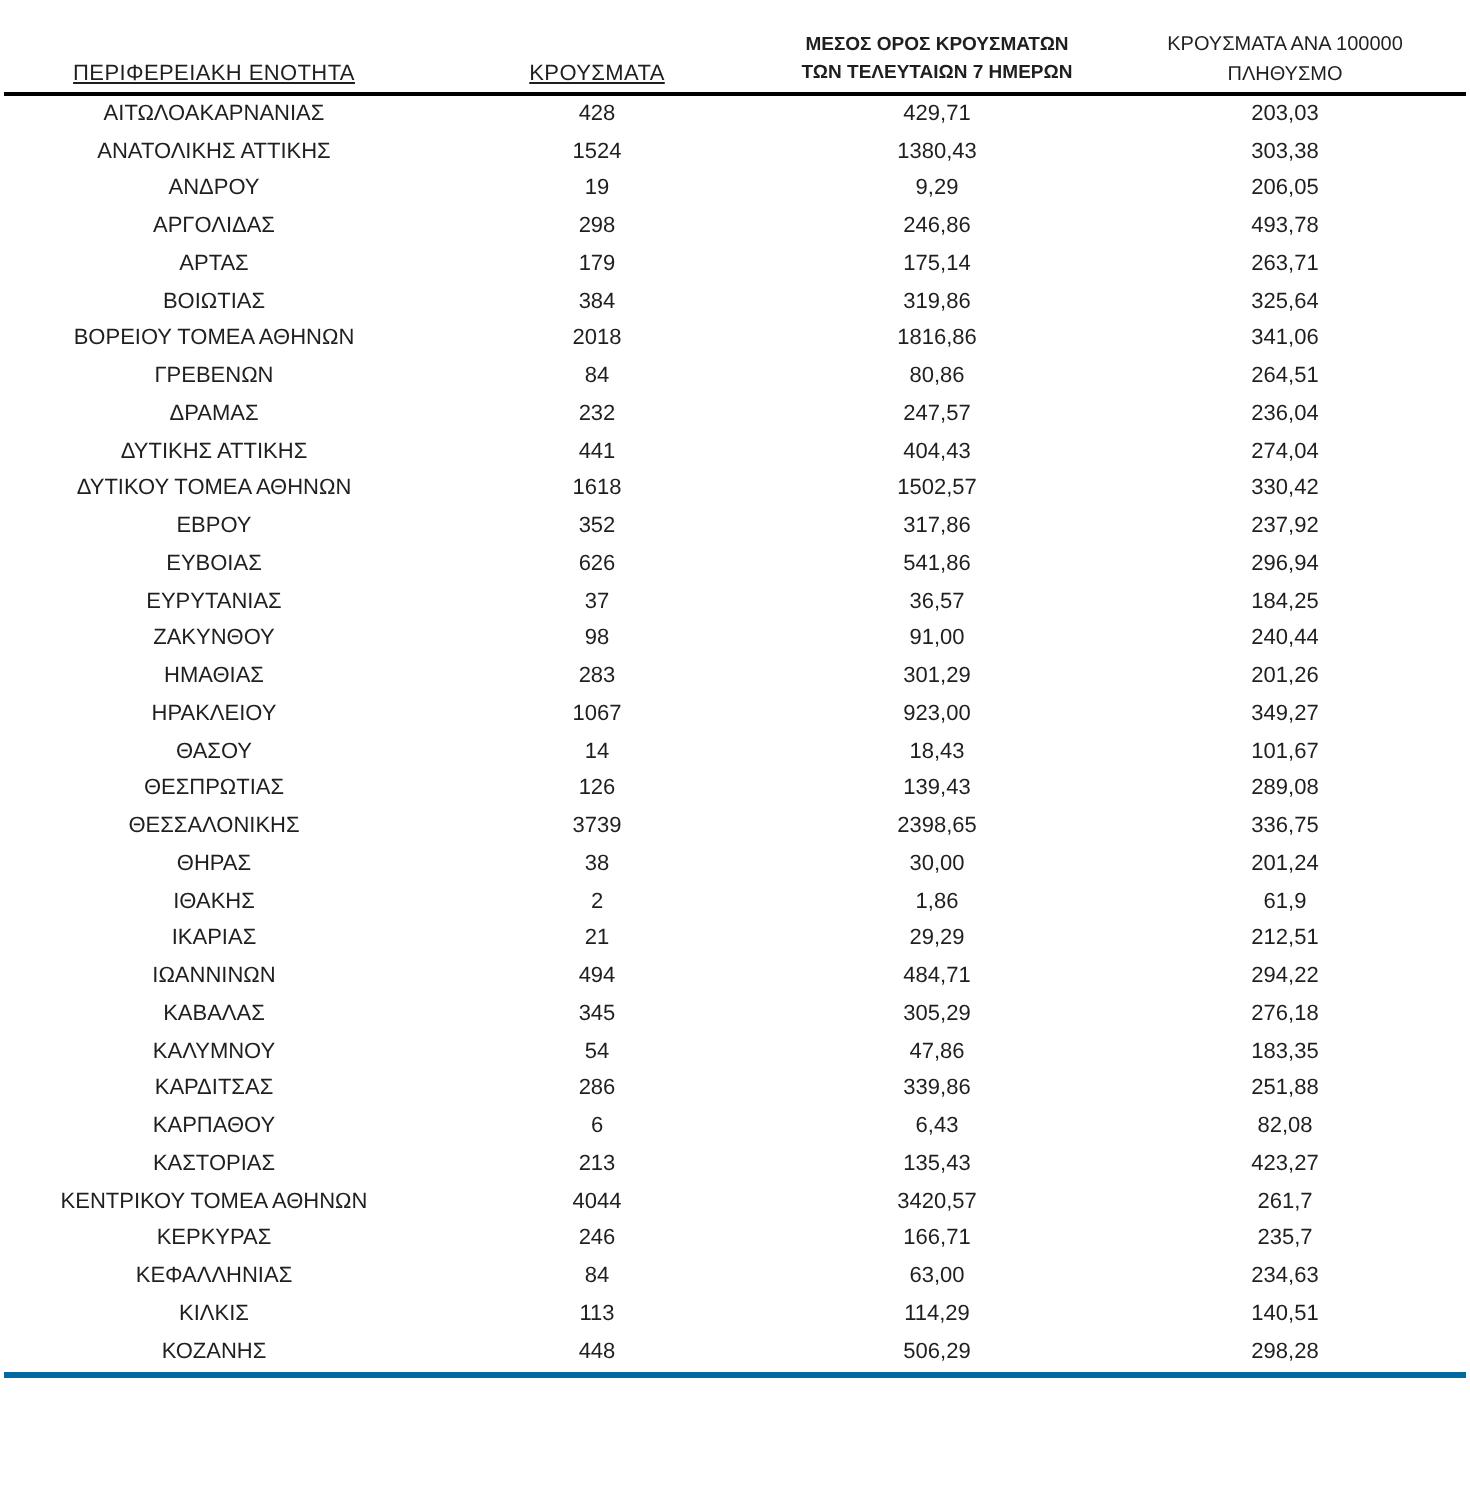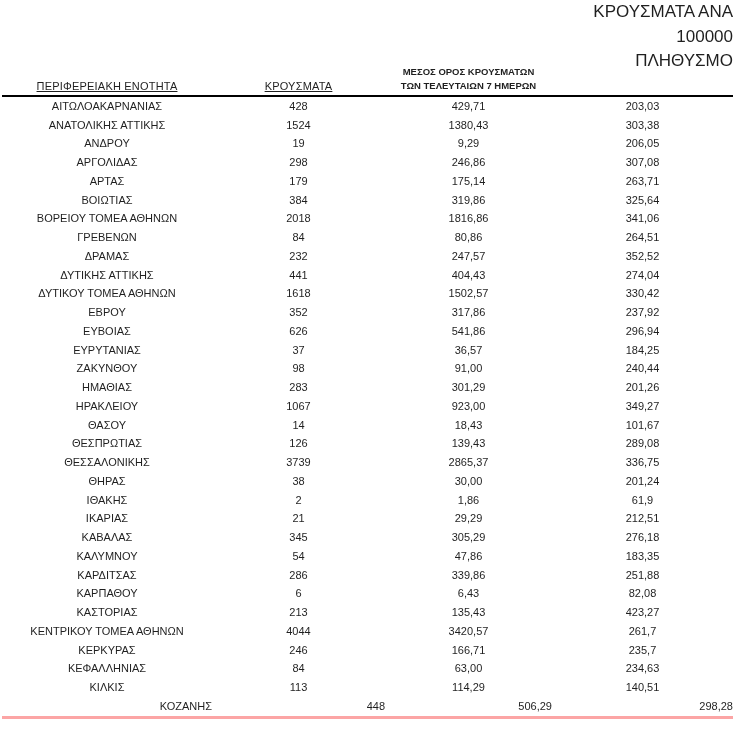--- a/index.html
+++ b/index.html
@@ -44,40 +44,38 @@
     font-size: 11px;
     letter-spacing: 0.2px;
     text-decoration: underline;
   }
   th.h-avg7 {
     font-size: 9.5px;
     font-weight: bold;
     line-height: 1.4;
   }
   th.h-per100k {
-    font-size: 17px;
+    font-size: 10px;
     line-height: 1.45;
-    padding-bottom: 21px;
-    text-align: right;
+    padding-bottom: 1px;
   }
   th .hline { display: block; }
 
   tbody td {
     text-align: center;
     vertical-align: middle;
     font-size: 11px;
     height: 18.75px;
     padding: 0;
     line-height: 1;
     white-space: nowrap;
     overflow: hidden;
   }
   tbody tr:last-child td {
-    border-bottom: 3px solid #fca5a5;
-    text-align: right;
+    border-bottom: 3px solid #0369a1;
   }
 </style>
 </head>
 <body>
 
 <div class="table-wrap">
   <table class="cases-table">
     <colgroup>
       <col class="c-region">
       <col class="c-cases">
@@ -114,21 +112,21 @@
         <tr>
           <td>ΑΝΔΡΟΥ</td>
           <td>19</td>
           <td>9,29</td>
           <td>206,05</td>
         </tr>
         <tr>
           <td>ΑΡΓΟΛΙΔΑΣ</td>
           <td>298</td>
           <td>246,86</td>
-          <td>307,08</td>
+          <td>493,78</td>
         </tr>
         <tr>
           <td>ΑΡΤΑΣ</td>
           <td>179</td>
           <td>175,14</td>
           <td>263,71</td>
         </tr>
         <tr>
           <td>ΒΟΙΩΤΙΑΣ</td>
           <td>384</td>
@@ -144,21 +142,21 @@
         <tr>
           <td>ΓΡΕΒΕΝΩΝ</td>
           <td>84</td>
           <td>80,86</td>
           <td>264,51</td>
         </tr>
         <tr>
           <td>ΔΡΑΜΑΣ</td>
           <td>232</td>
           <td>247,57</td>
-          <td>352,52</td>
+          <td>236,04</td>
         </tr>
         <tr>
           <td>ΔΥΤΙΚΗΣ ΑΤΤΙΚΗΣ</td>
           <td>441</td>
           <td>404,43</td>
           <td>274,04</td>
         </tr>
         <tr>
           <td>ΔΥΤΙΚΟΥ ΤΟΜΕΑ ΑΘΗΝΩΝ</td>
           <td>1618</td>
@@ -209,40 +207,46 @@
         </tr>
         <tr>
           <td>ΘΕΣΠΡΩΤΙΑΣ</td>
           <td>126</td>
           <td>139,43</td>
           <td>289,08</td>
         </tr>
         <tr>
           <td>ΘΕΣΣΑΛΟΝΙΚΗΣ</td>
           <td>3739</td>
-          <td>2865,37</td>
+          <td>2398,65</td>
           <td>336,75</td>
         </tr>
         <tr>
           <td>ΘΗΡΑΣ</td>
           <td>38</td>
           <td>30,00</td>
           <td>201,24</td>
         </tr>
         <tr>
           <td>ΙΘΑΚΗΣ</td>
           <td>2</td>
           <td>1,86</td>
           <td>61,9</td>
         </tr>
         <tr>
           <td>ΙΚΑΡΙΑΣ</td>
           <td>21</td>
           <td>29,29</td>
           <td>212,51</td>
+        </tr>
+        <tr>
+          <td>ΙΩΑΝΝΙΝΩΝ</td>
+          <td>494</td>
+          <td>484,71</td>
+          <td>294,22</td>
         </tr>
         <tr>
           <td>ΚΑΒΑΛΑΣ</td>
           <td>345</td>
           <td>305,29</td>
           <td>276,18</td>
         </tr>
         <tr>
           <td>ΚΑΛΥΜΝΟΥ</td>
           <td>54</td>

